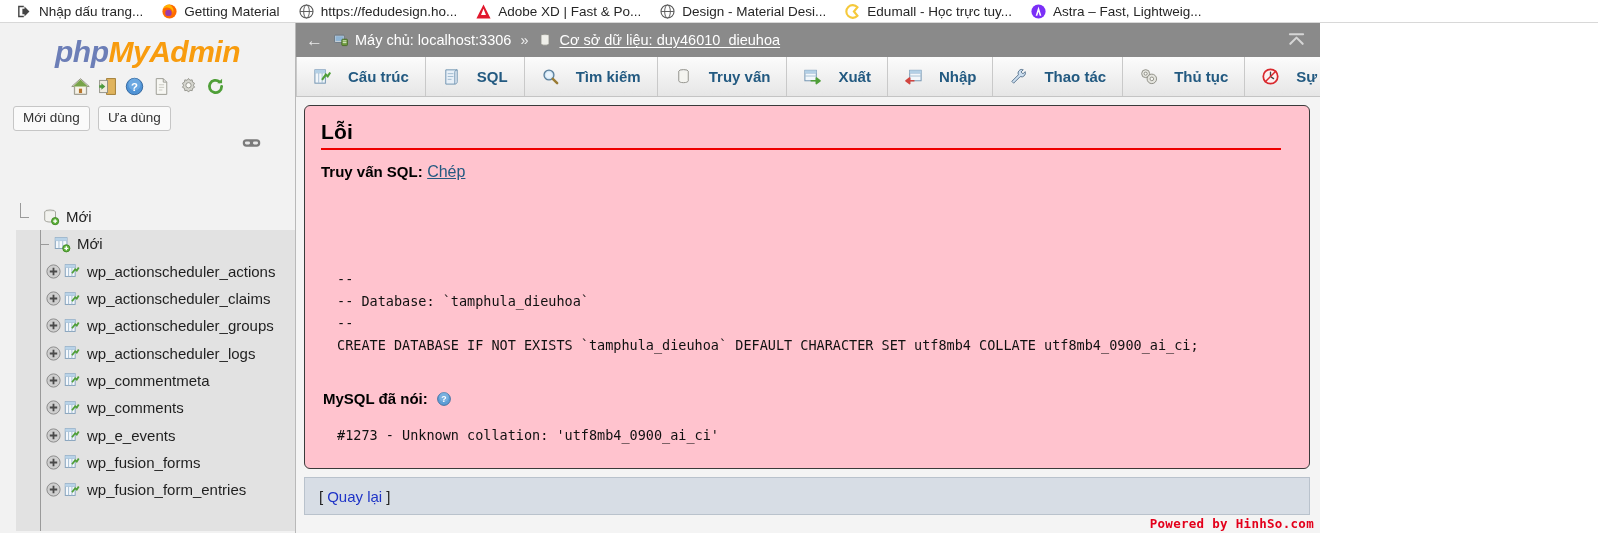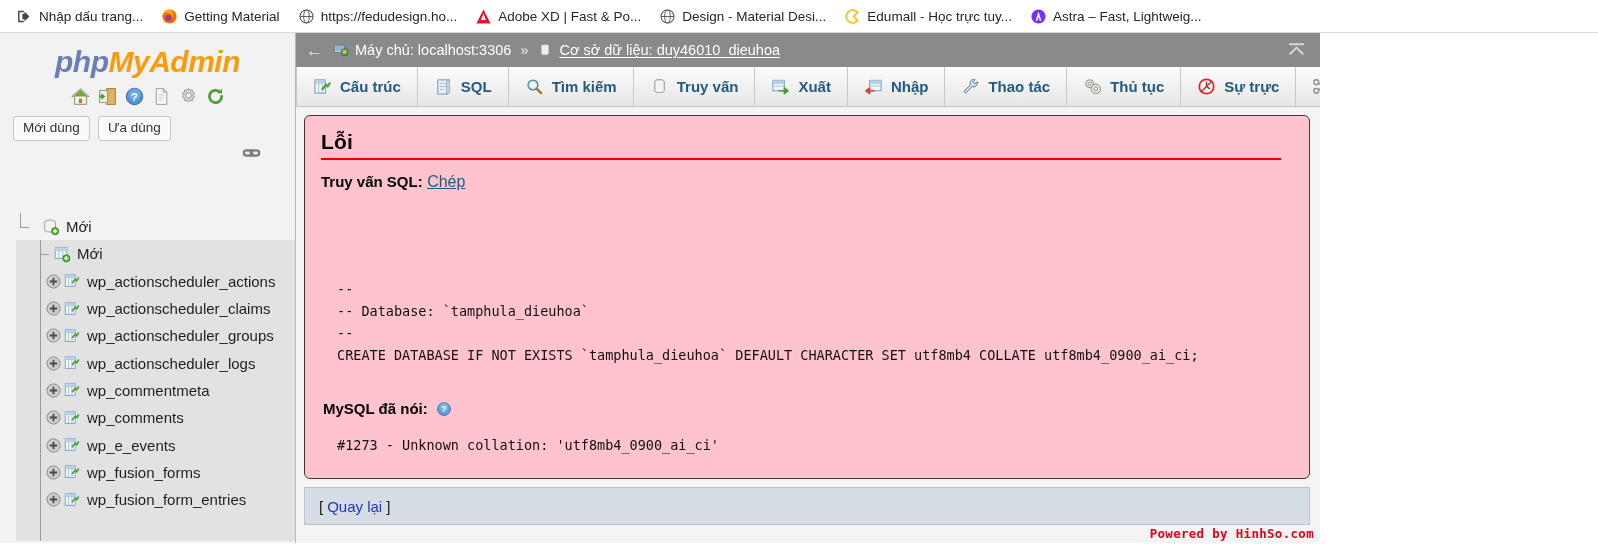--- a/index.html
+++ b/index.html
@@ -6,21 +6,21 @@
   html, body {
     margin: 0; padding: 0;
     width: 1598px; height: 544px;
     overflow: hidden;
     font-family: "Liberation Sans", sans-serif;
     background: #ffffff;
   }
 
   
   #bookmark-bar {
-    height: 33px;
+    height: 23px;
     background: #ffffff;
     border-bottom: 1px solid #d8d8d8;
     display: flex;
     align-items: center;
     padding-left: 8px;
     gap: 2px;
     overflow: hidden;
     white-space: nowrap;
   }
   .bm {
@@ -189,21 +189,21 @@
     height: 40px;
     flex: 0 0 40px;
     display: flex;
     align-items: stretch;
     background: linear-gradient(#f7f7f7, #e2e2e2);
     border-bottom: 1px solid #c4c4c4;
   }
   .tab {
     display: flex;
     align-items: center;
-    gap: 8px;
+    gap: 16px;
     padding: 0 16px;
     border-right: 1px solid #c9c9c9;
     font-size: 15px;
     font-weight: bold;
     color: #235a81;
     cursor: pointer;
     background: linear-gradient(#fcfcfc, #e6e6e6);
     white-space: nowrap;
   }
   .tab:first-child { border-left: 1px solid #c9c9c9; }

